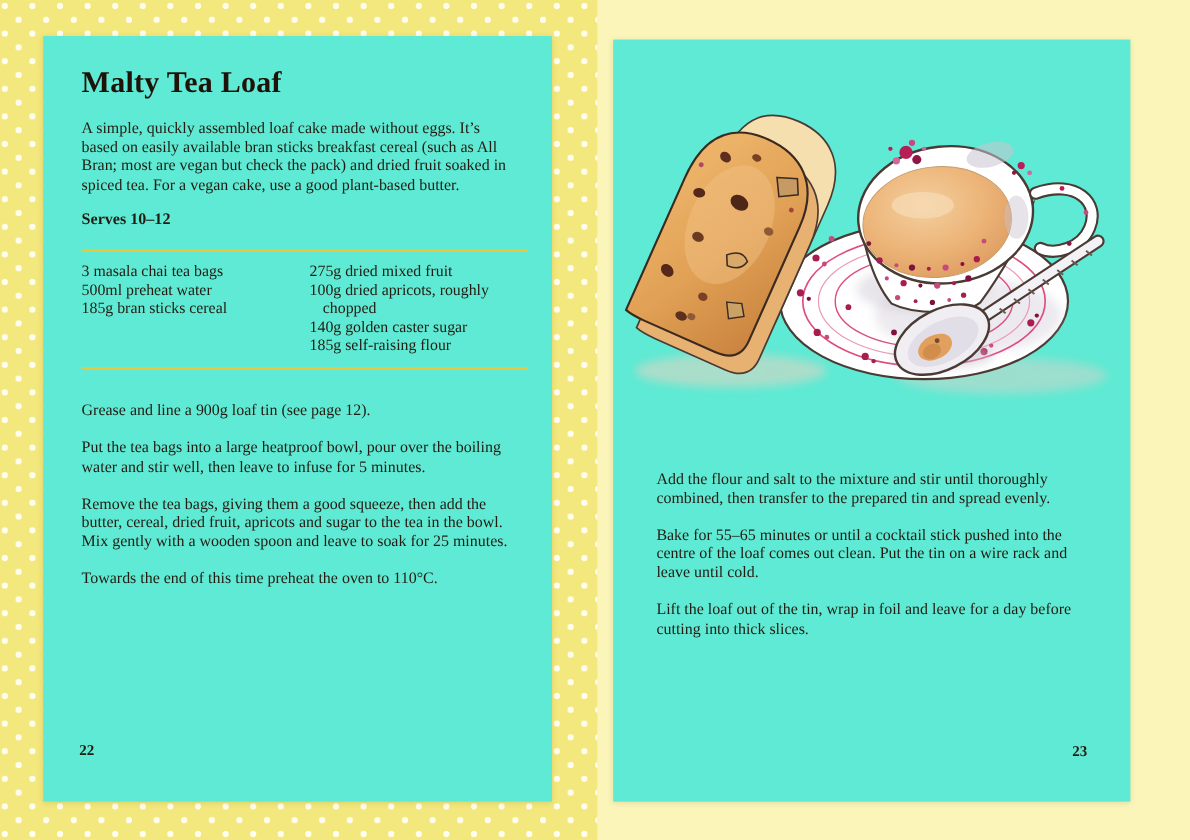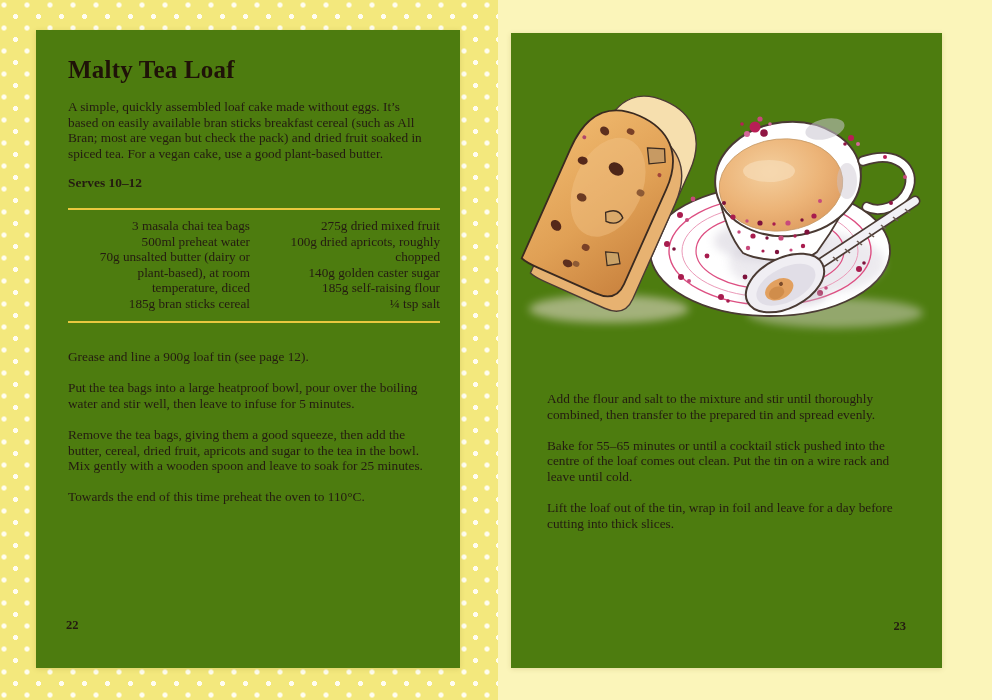--- a/index.html
+++ b/index.html
@@ -15,21 +15,21 @@
       radial-gradient(circle, #fffdf0 2.4px, rgba(255,255,255,0) 2.7px),
       radial-gradient(circle, #fffdf0 2.4px, rgba(255,255,255,0) 2.7px);
     background-size:23px 23px;
     background-position:4px 5px, 15.5px 16.5px;
   }
   .bg-plain{
     position:absolute; left:498px; top:0; width:494px; height:700px;
     background:#fbf5ba;
   }
   .page{
-    position:absolute; background:#4d7c0f;
+    position:absolute; background:#5eead4;
     box-shadow:0 1px 5px rgba(120,100,30,0.18);
   }
   .page-left{ left:36px; top:30px; width:424px; height:638px; }
   .page-right{ left:511px; top:33px; width:431px; height:635px; }
 
   .page-left .inner{ padding:26px 22px 0 32px; }
   h1.title{
     margin:0 0 16px 0; font-size:25px; line-height:27px; font-weight:700;
     letter-spacing:0.2px; color:#1f1208;
   }
@@ -37,21 +37,21 @@
     margin:0 0 14px 0; width:356px; font-size:13.3px; line-height:15.6px;
   }
   p.serves{ margin:0 0 17px 0; font-size:13.4px; font-weight:700; }
   .ingredients{
     width:372px; border-top:2px solid #e9c83f; border-bottom:2px solid #e9c83f;
     padding:8px 0 10px 0; display:flex; gap:8px;
   }
   ul.ing-col{ list-style:none; margin:0; padding:0; width:182px; flex:0 0 182px; }
   li.ing{
     font-size:13.2px; line-height:15.5px;
-    padding-left:11px; text-indent:-11px;text-align:right;
+    padding-left:11px; text-indent:-11px;
   }
   .steps{ width:372px; margin-top:26px; }
   .steps p.step{ margin:0 0 15.5px 0; font-size:13.3px; line-height:15.6px; }
   .pagenum{
     position:absolute; font-size:12.5px; font-weight:700; color:#241b11;
   }
   .pn-left{ left:30px; top:588px; }
   .pn-right{ right:36px; top:586px; }
 
   .illo{ position:absolute; left:6px; top:58px; width:412px; height:254px; }
@@ -67,30 +67,28 @@
   <div class="page page-left">
     <div class="inner">
       <h1 class="title">Malty Tea Loaf</h1>
       <p class="intro">A simple, quickly assembled loaf cake made without eggs. It’s based on easily available bran sticks breakfast cereal (such as All Bran; most are vegan but check the pack) and dried fruit soaked in spiced tea. For a vegan cake, use a good plant-based butter.</p>
       <p class="serves">Serves 10–12</p>
       <div class="ingredients">
         <ul class="ing-col">
 
         <li class="ing">3 masala chai tea bags</li>
             <li class="ing">500ml preheat water</li>
-            <li class="ing">70g unsalted butter (dairy or plant-based), at room temperature, diced</li>
             <li class="ing">185g bran sticks cereal</li>
           </ul>
         <ul class="ing-col">
 
         <li class="ing">275g dried mixed fruit</li>
             <li class="ing">100g dried apricots, roughly chopped</li>
             <li class="ing">140g golden caster sugar</li>
             <li class="ing">185g self-raising flour</li>
-            <li class="ing">¼ tsp salt</li>
           </ul>
       </div>
       <div class="steps">
 
       <p class="step">Grease and line a 900g loaf tin (see page 12).</p>
           <p class="step">Put the tea bags into a large heatproof bowl, pour over the boiling water and stir well, then leave to infuse for 5 minutes.</p>
           <p class="step">Remove the tea bags, giving them a good squeeze, then add the butter, cereal, dried fruit, apricots and sugar to the tea in the bowl. Mix gently with a wooden spoon and leave to soak for 25 minutes.</p>
           <p class="step">Towards the end of this time preheat the oven to 110°C.</p>
         </div>
     </div>

